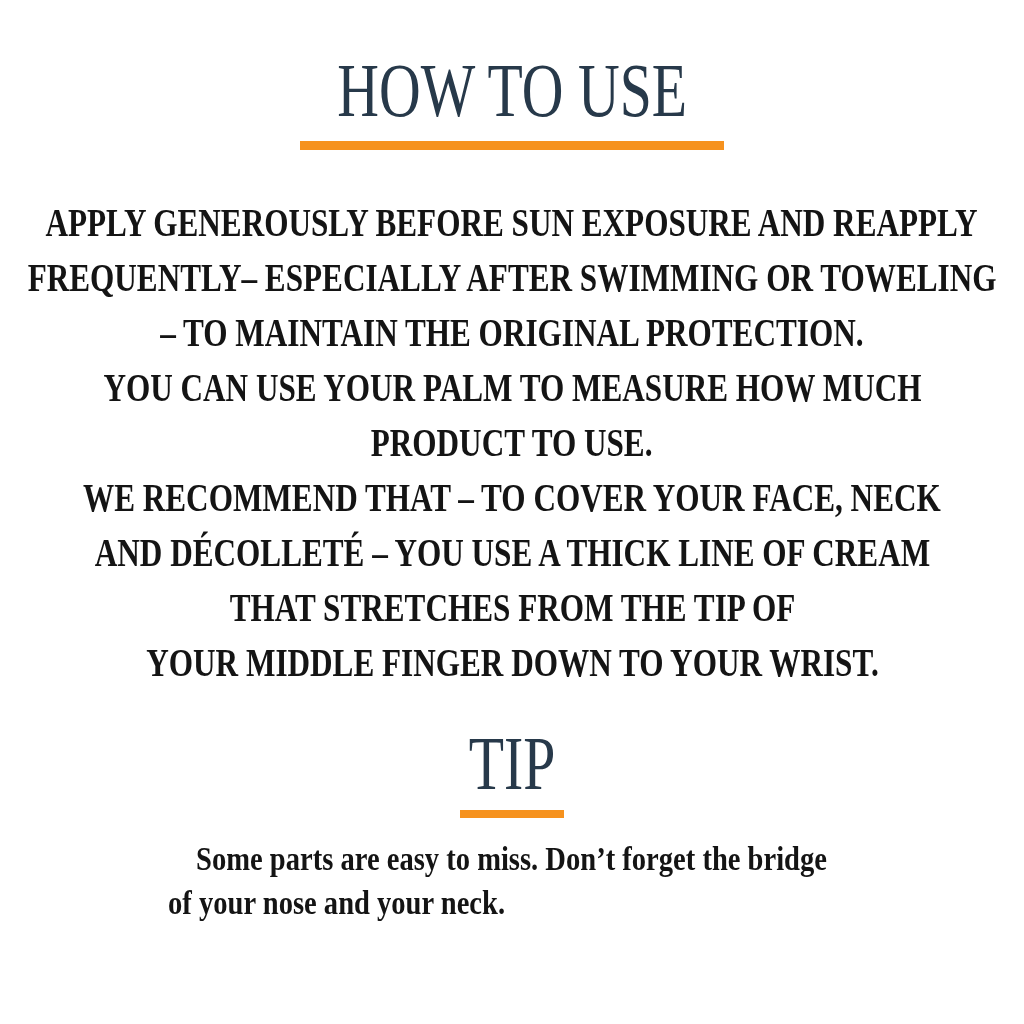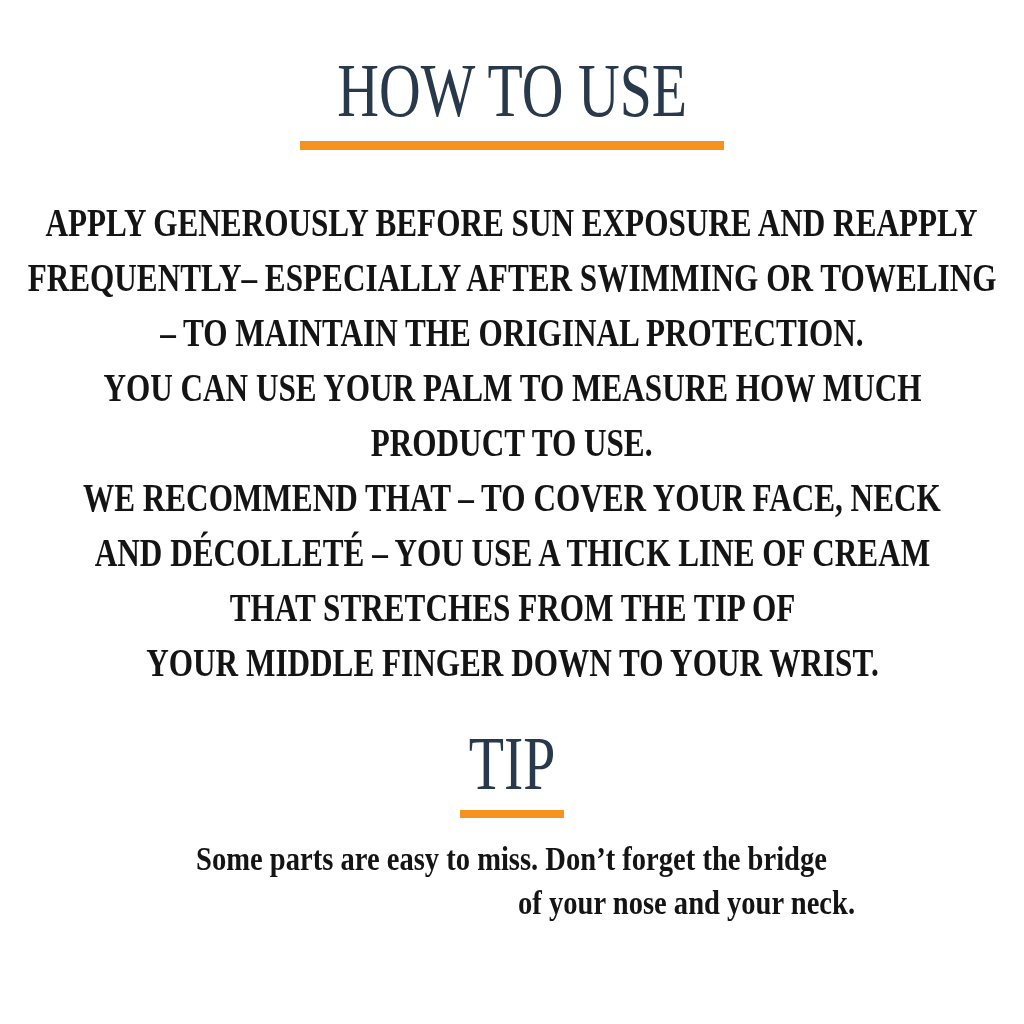--- a/index.html
+++ b/index.html
@@ -67,21 +67,21 @@
   .tip-title { margin-top: 35px; }
   .tip-rule {
     width: 104px;
     height: 8px;
     margin-top: 9px;
   }
   .tip-body {
     margin-top: 19px;
     display: flex;
     flex-direction: column;
-    align-items: flex-end;
+    align-items: flex-start;
   }
   .tip-body .tip-line {
     font-size: 34px;
     line-height: 44px;
     font-weight: bold;
     color: var(--text);
     white-space: nowrap;
     transform: scaleX(0.84);
     transform-origin: center;
   }

